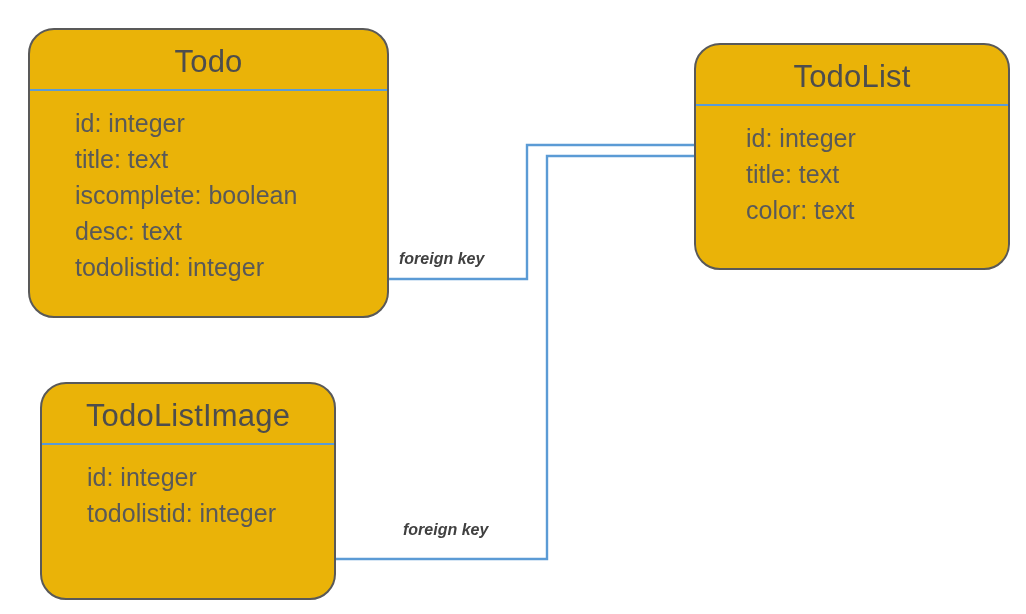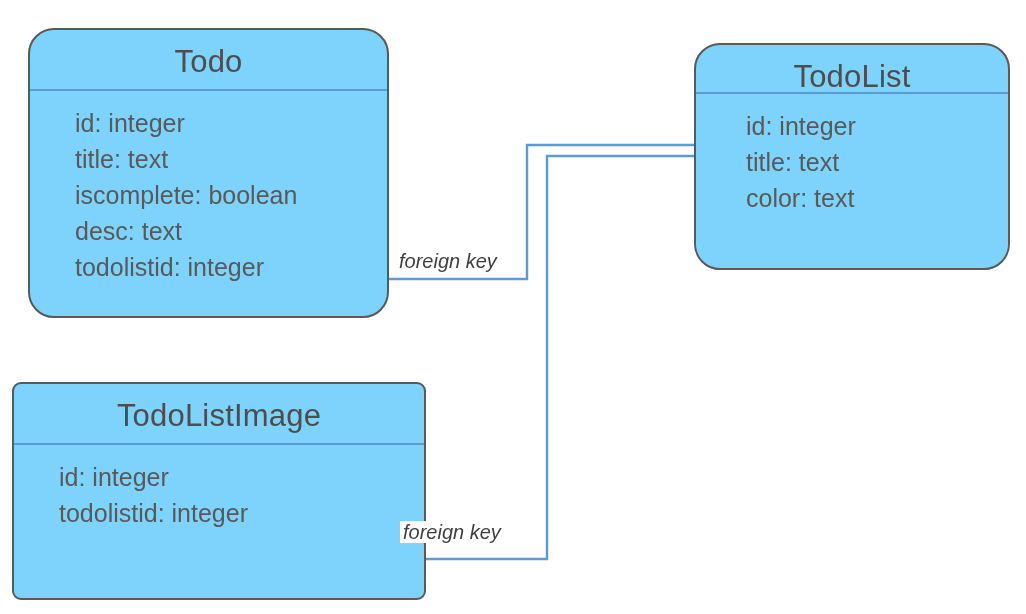--- a/index.html
+++ b/index.html
@@ -21,21 +21,21 @@
   #edge-layer {
     position: absolute;
     left: 0;
     top: 0;
     width: 1026px;
     height: 614px;
   }
   .entity {
     position: absolute;
     box-sizing: border-box;
-    background: #7dd3fc;
+    background: #eab308;
     border: 2px solid #595959;
     border-radius: 26px;
     overflow: hidden;
   }
   .entity-title {
     text-align: center;
     color: #4d4d4d;
     font-size: 31px;
     font-weight: 400;
     letter-spacing: 0.2px;
@@ -52,38 +52,39 @@
     font-size: 25px;
     line-height: 36px;
   }
   .field-row {
     white-space: nowrap;
   }
   .edge-label {
     position: absolute;
     font-family: "Liberation Sans", sans-serif;
     font-style: italic;
-    font-size: 20px;
+    font-size: 16px;
     color: #404040;
     background: #ffffff;
     white-space: nowrap;
     padding: 0 3px;
     line-height: 1.1;
+    font-weight: bold;
   }
 
   
   #entity-todo       { left: 28px;  top: 28px;  width: 361px; height: 290px; }
   #entity-todo .entity-title  { padding-top: 16px; padding-bottom: 12px; }
   #entity-todo .entity-fields { padding: 14px 0 0 45px; }
 
   #entity-todolist   { left: 694px; top: 43px;  width: 316px; height: 227px; }
-  #entity-todolist .entity-title  { padding-top: 16px; }
+  #entity-todolist .entity-title  { padding-top: 16px; padding-bottom: 12px; }
   #entity-todolist .entity-fields { padding: 14px 0 0 50px; }
 
-  #entity-todolistimage { left: 12px; top: 382px; width: 414px; height: 218px; border-radius: 9px; }
+  #entity-todolistimage { left: 40px; top: 382px; width: 296px; height: 218px; }
   #entity-todolistimage .entity-title  { padding-top: 16px; padding-bottom: 12px; }
   #entity-todolistimage .entity-fields { padding: 14px 0 0 45px; }
 
   #label-fk-todo      { left: 396px; top: 250px; }
   #label-fk-todoimage { left: 400px; top: 521px; }
 </style>
 </head>
 <body>
 
 <div id="canvas">

